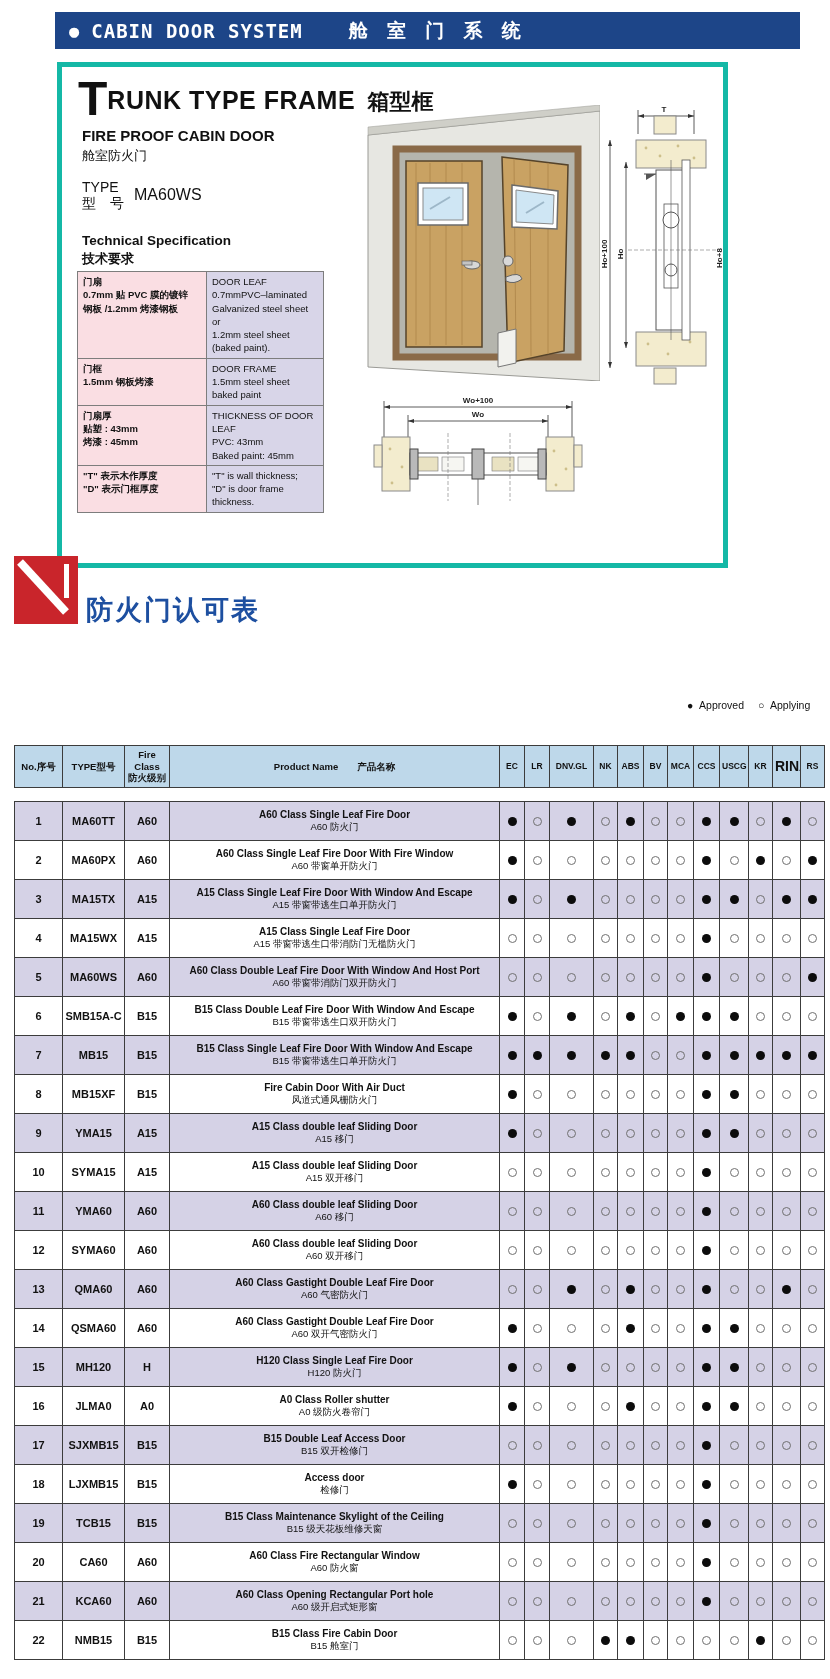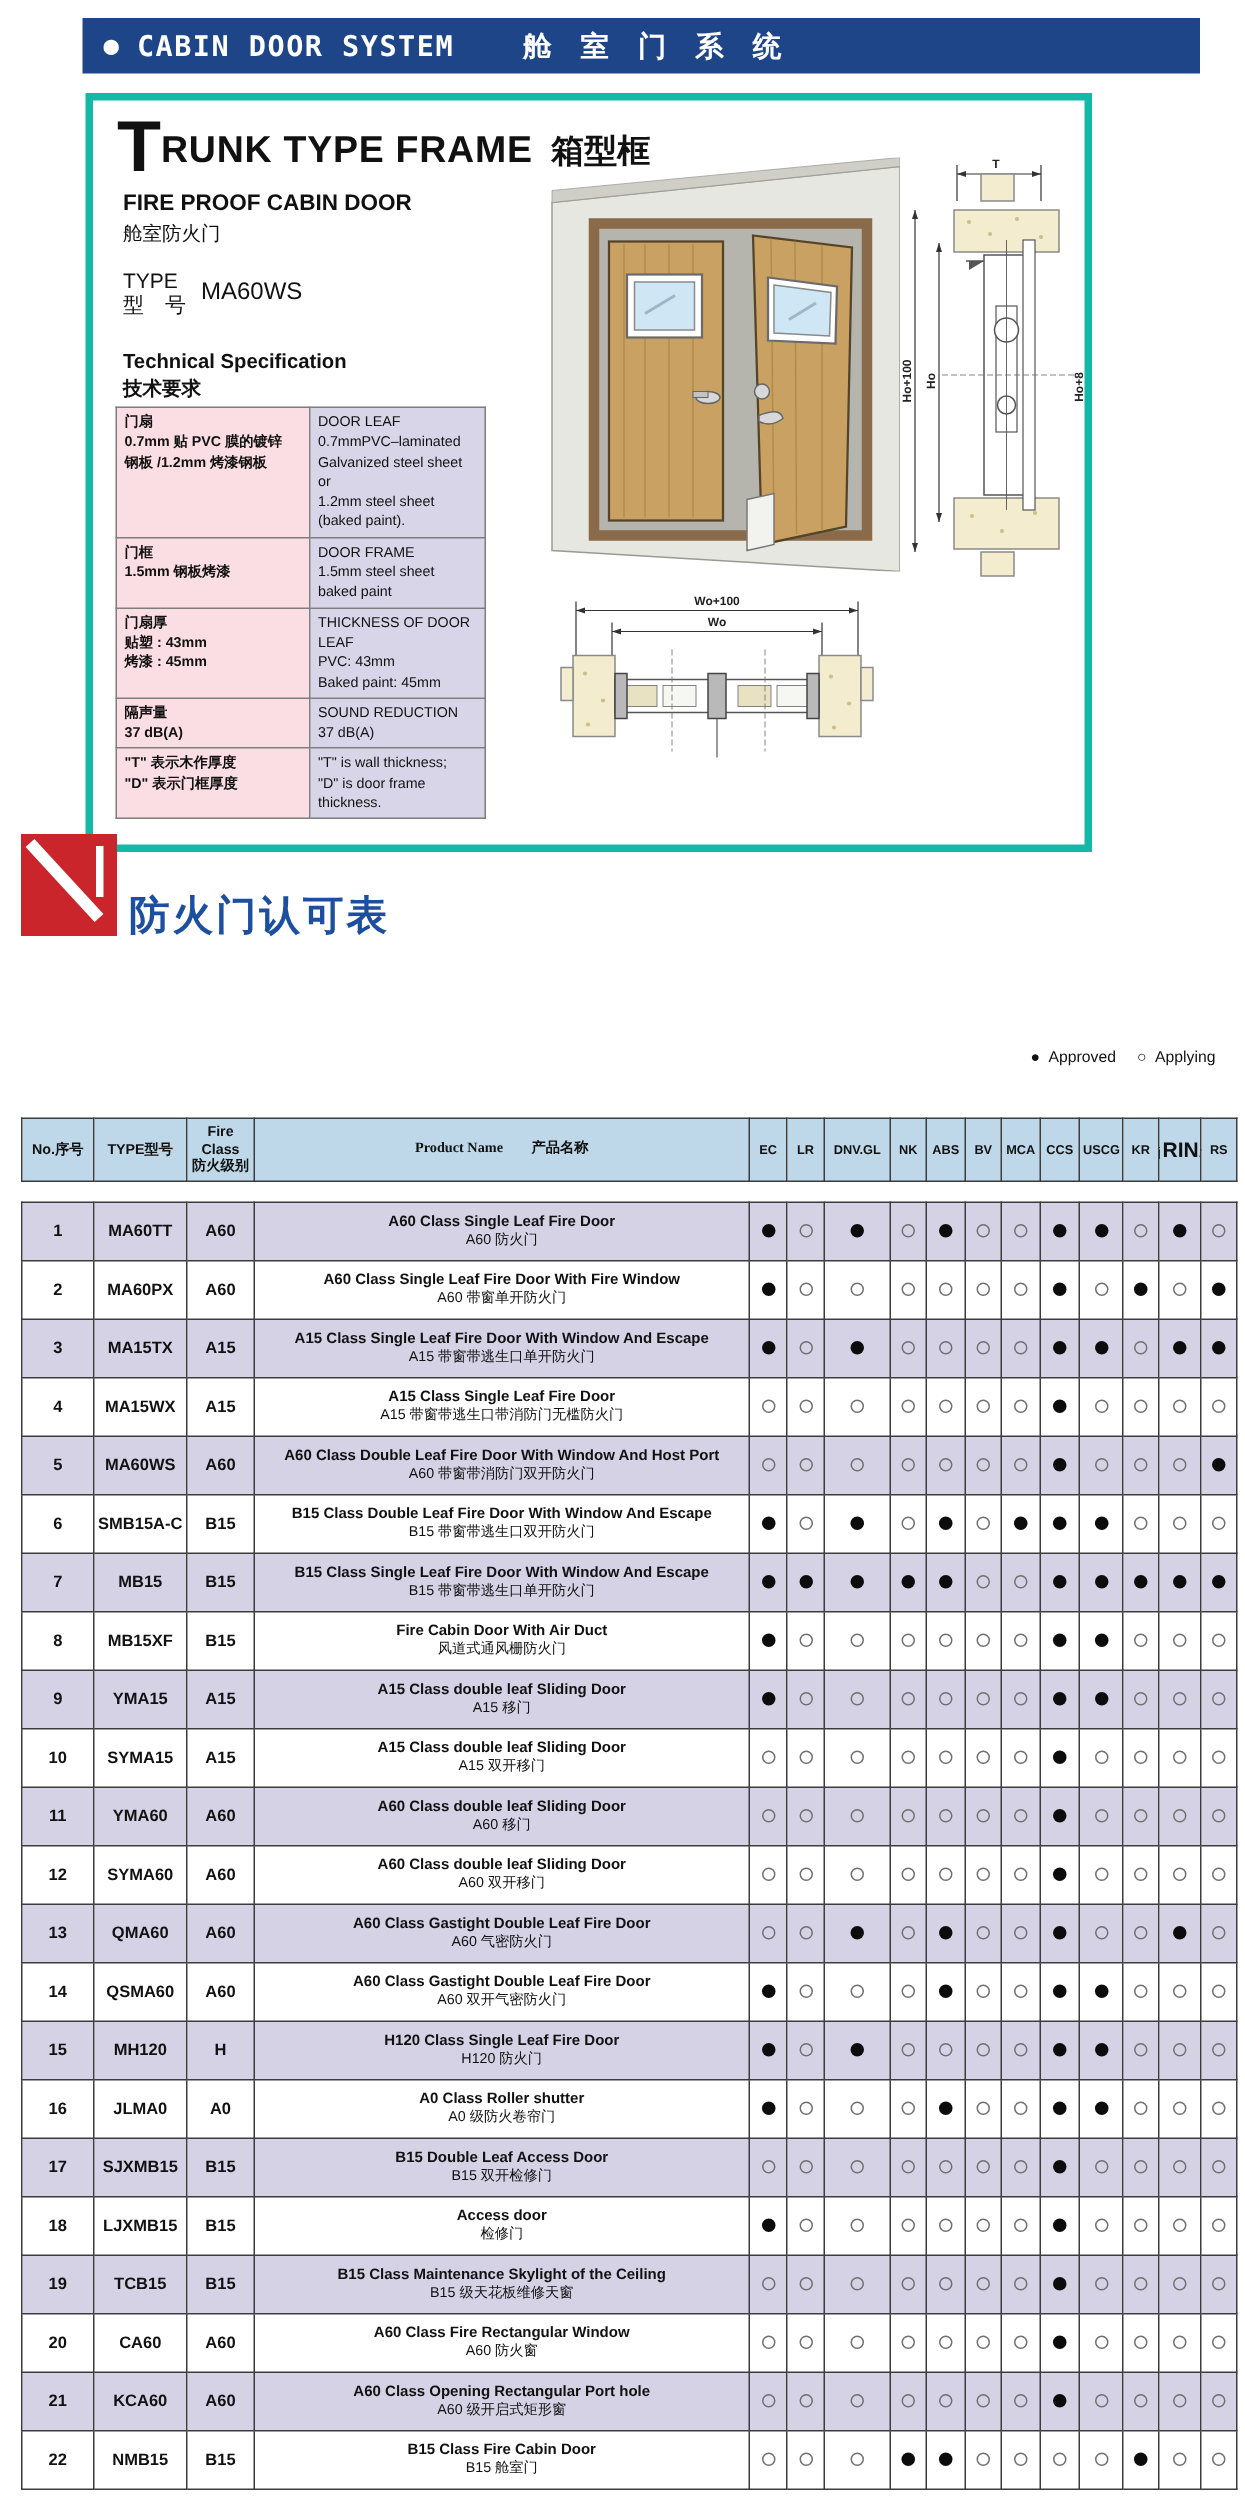--- a/index.html
+++ b/index.html
@@ -45,21 +45,21 @@
   .appr-title-cn{position:absolute;left:86px;top:592px;font-size:27px;font-weight:bold;color:#1d4fa0;letter-spacing:2px;}
 
   .legend{position:absolute;right:18px;top:698px;font-size:10.5px;display:flex;gap:14px;text-align:left;}
   .legend .col{display:flex;flex-direction:column;line-height:15px;gap:48px;}
   .legend .sym{display:inline-block;width:12px;}
 
   .appr-table-wrap{position:absolute;left:14px;top:745px;width:810px;}
   table.appr{border-collapse:collapse;table-layout:fixed;width:810px;}
   table.appr th,table.appr td{border:1px solid #3c3c3c;box-sizing:border-box;overflow:hidden;}
   table.appr thead th{background:#bed8ea;font-size:9.5px;line-height:1.2;font-weight:bold;height:42px;padding:1px 2px;}
-  th.product-h{font-size:11px;font-family:Liberation Serif, serif;}
+  th.product-h{font-size:11px;}
   .body-gap{height:13px;}
   table.appr tbody td{height:39px;padding:0 2px;text-align:center;}
   td.no-c,td.type-c,td.fire-c{font-size:11px;font-weight:bold;}
   td.prod-c{text-align:left;padding:2px 6px;}
   .prod-en{font-size:10px;font-weight:bold;line-height:12px;}
   .prod-cn{font-size:9.5px;line-height:12px;}
   tr.row-odd td{background:#d5d2e6;}
   tr.row-even td{background:#ffffff;}
   .dot{display:inline-block;border-radius:50%;vertical-align:middle;}
   .dot-filled{width:9px;height:9px;background:#0c0c0c;}
@@ -114,26 +114,20 @@
           <td class="en pre">DOOR FRAME
 1.5mm steel sheet baked paint</td>
         </tr>
         <tr>
           <td class="cn pre">门扇厚
 贴塑 : 43mm
 烤漆 : 45mm</td>
           <td class="en pre">THICKNESS OF DOOR LEAF
 PVC: 43mm
 Baked paint: 45mm</td>
-        </tr>
-        <tr>
-          <td class="cn pre">隔声量
-37 dB(A)</td>
-          <td class="en pre">SOUND REDUCTION
-37 dB(A)</td>
         </tr>
         <tr>
           <td class="cn pre">"T" 表示木作厚度
 "D" 表示门框厚度</td>
           <td class="en pre">"T" is wall thickness;
 "D" is door frame thickness.</td>
         </tr>
       </tbody>
     </table>
 

